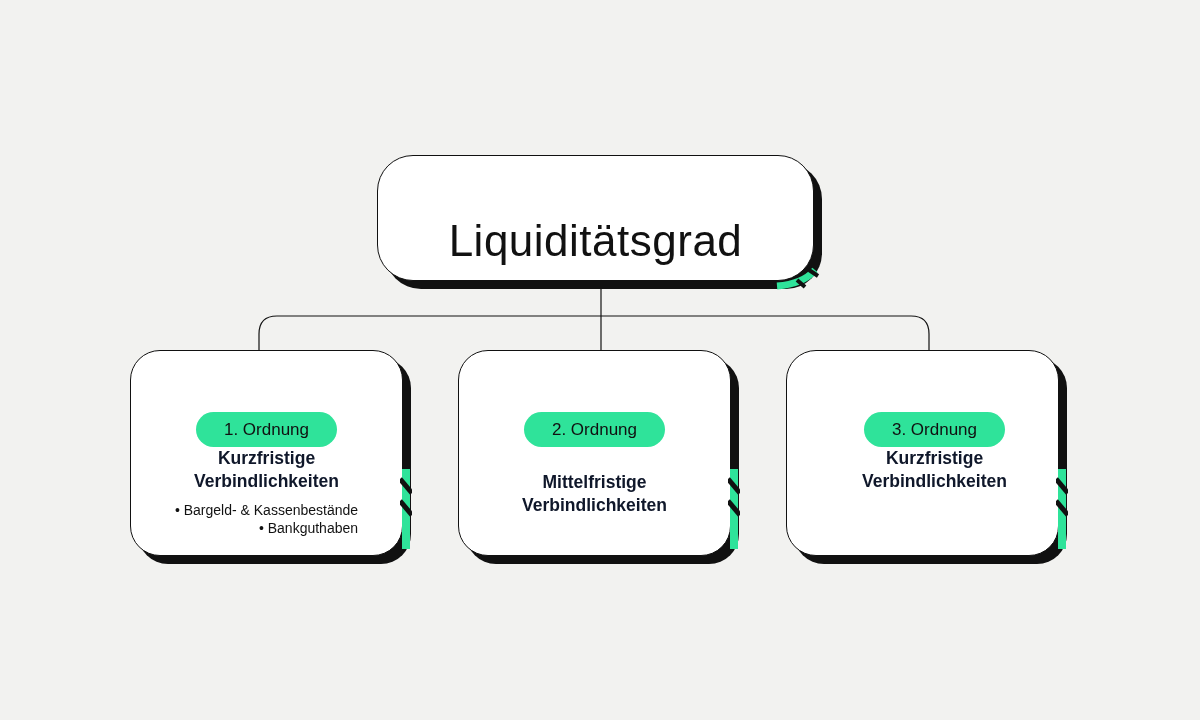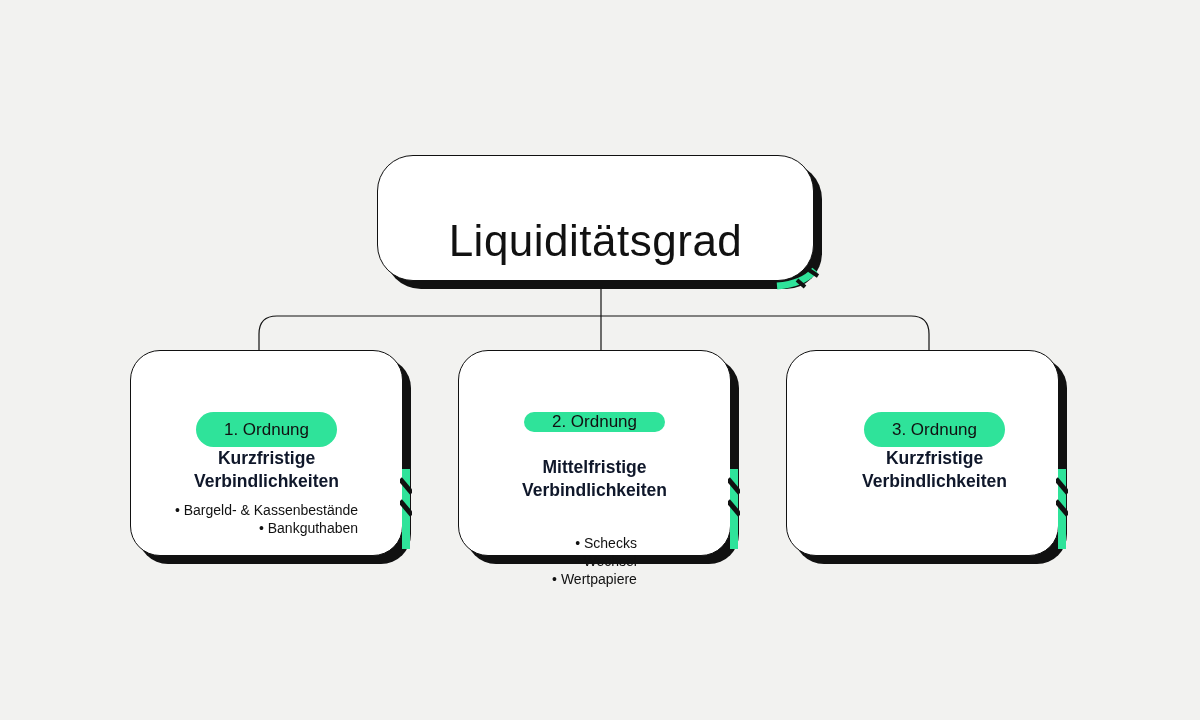--- a/index.html
+++ b/index.html
@@ -104,25 +104,20 @@
   </div>
 
   <div class="node card card-2">
     <div class="badge">
       <span>2. Ordnung</span>
     </div>
     <div class="card-title">
       <div>Mittelfristige</div>
       <div>Verbindlichkeiten</div>
     </div>
-    <ul class="items">
-      <li>Schecks</li>
-      <li>Wechsel</li>
-      <li>Wertpapiere</li>
-    </ul>
     <svg class="stripe-card" viewBox="0 0 12 80">
       <rect x="2" y="0" width="8" height="80" fill="#2fe39a"></rect>
       <path d="M0 10 L12 24" stroke="#111" stroke-width="5"></path>
       <path d="M0 32 L12 46" stroke="#111" stroke-width="5"></path>
     </svg>
   </div>
 
   <div class="node card card-3">
     <div class="badge">
       <span>3. Ordnung</span>

